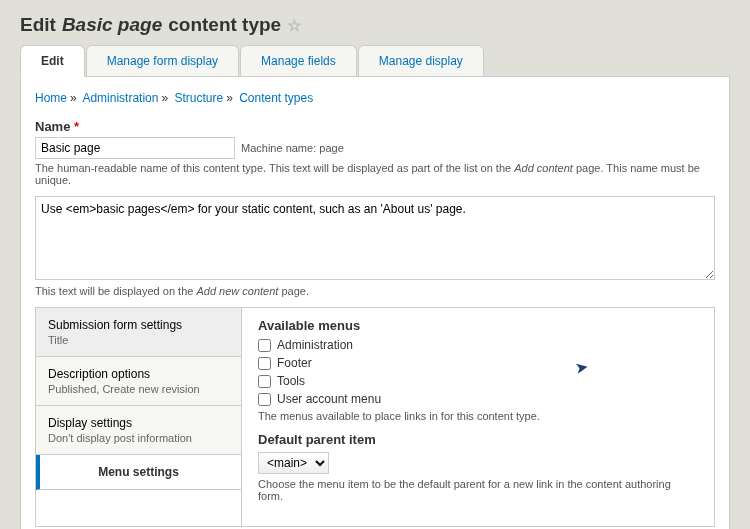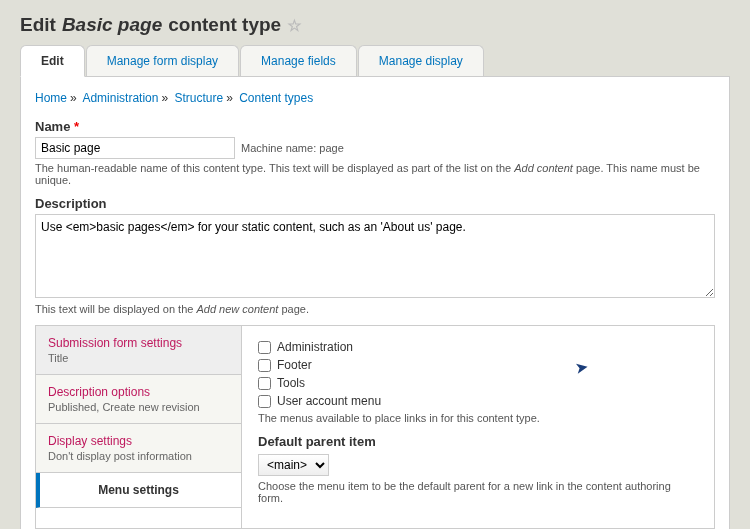--- a/index.html
+++ b/index.html
@@ -22,21 +22,21 @@
 input.text { border: 1px solid #ccc; padding: 3px 5px; font-family: inherit; font-size: 12px; width: 200px; }
 .machine { font-size: 11px; color: #555; }
 .help { font-size: 11px; color: #555; margin: 2px 0 10px; }
 .help .em { font-style: italic; }
 textarea { width: 100%; border: 1px solid #ccc; font-family: inherit; font-size: 12px; padding: 5px; resize: vertical; height: 84px; }
 .vtabs { border: 1px solid #ccc; margin: 8px 14px 14px; display: flex; }
 .vtab-list { width: 206px; border-right: 1px solid #ccc; }
 .vtab { padding: 10px 12px; border-bottom: 1px solid #ccc; cursor: pointer; background: #f6f6f2; }
 .vtab.active { background: #fff; border-left: 4px solid #0074bd; padding-left: 8px; text-align: center; }
 .vtab.first { background: #eee; }
-.vtab .t { color: #be185d; font-size: 12px; }
+.vtab .t { color: #000000; font-size: 12px; }
 .vtab.active .t { color: #333; font-weight: bold; }
 .vtab .s { color: #666; font-size: 11px; margin-top: 2px; }
 .vtab-pane { flex: 1; padding: 10px 16px 14px; }
 .pane-label { font-weight: bold; font-size: 13px; margin-bottom: 5px; }
 .chk { display: flex; align-items: center; gap: 6px; font-size: 12px; margin: 4px 0; }
 .chk input { margin: 0; }
 select { border: 1px solid #ccc; background: linear-gradient(#fff,#eee); padding: 2px 4px; font-family: inherit; font-size: 12px; }
 .cursor { position: absolute; left: 575px; top: 358px; font-size: 16px; color: #1a3d7a; transform: rotate(-10deg); pointer-events: none; }
 </style>
 </head>
@@ -71,21 +71,20 @@
     <div class="row-name">
       <input class="text" type="text" value="Basic page" style="">
       <span class="machine">
         <span>Machine name:</span> <span>page</span>
       </span>
     </div>
     <div class="help">
       <span>The human-readable name of this content type. This text will be displayed as part of the list on the </span><span class="em">Add content</span><span> page. This name must be unique.</span>
     </div>
 
-    <label class="label">Description</label>
     <textarea style="">Use &lt;em&gt;basic pages&lt;/em&gt; for your static content, such as an 'About us' page.</textarea>
     <div class="help">
       <span>This text will be displayed on the </span><span class="em">Add new content</span><span> page.</span>
     </div>
   </div>
 
   <div class="vtabs">
     <div class="vtab-list">
       <div class="vtab first">
         <div class="t">Submission form settings</div>
@@ -97,20 +96,21 @@
       </div>
       <div class="vtab">
         <div class="t">Display settings</div>
         <div class="s">Don't display post information</div>
       </div>
       <div class="vtab active">
         <div class="t">Menu settings</div>
       </div>
     </div>
     <div class="vtab-pane">
+      <div class="pane-label">Available menus</div>
       <div id="menu-list">
           <label class="chk">
             <input type="checkbox" style="">
             <span>Administration</span>
           </label>
           <label class="chk">
             <input type="checkbox" style="">
             <span>Footer</span>
           </label>
           <label class="chk">

